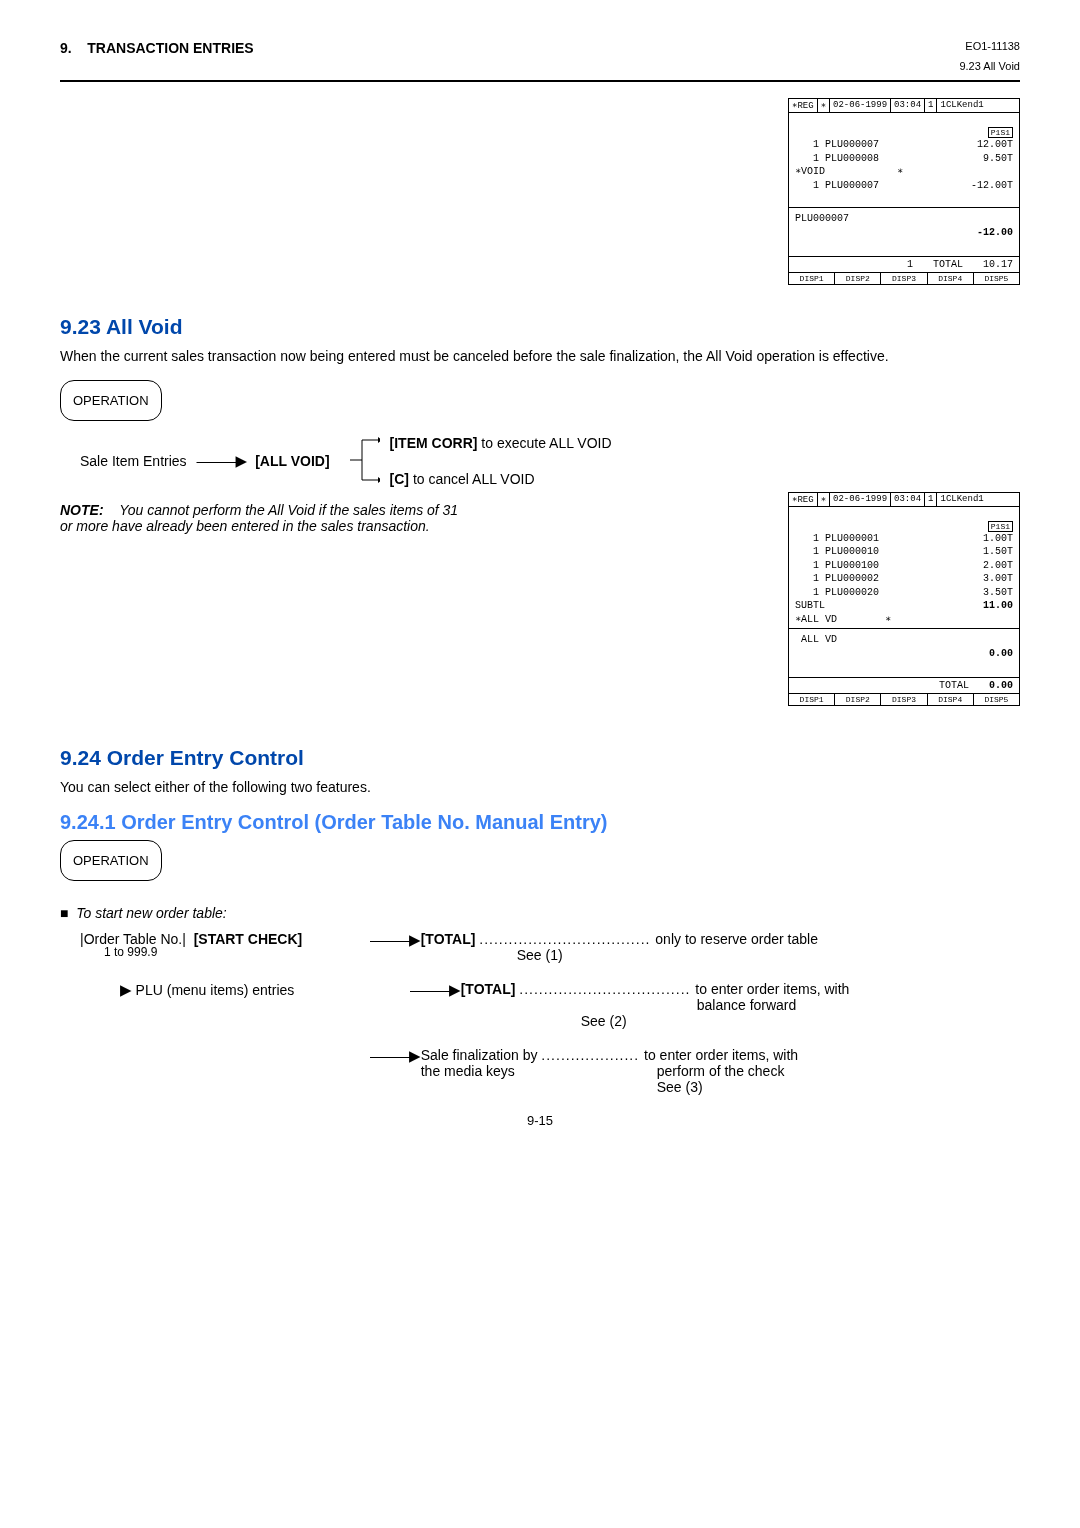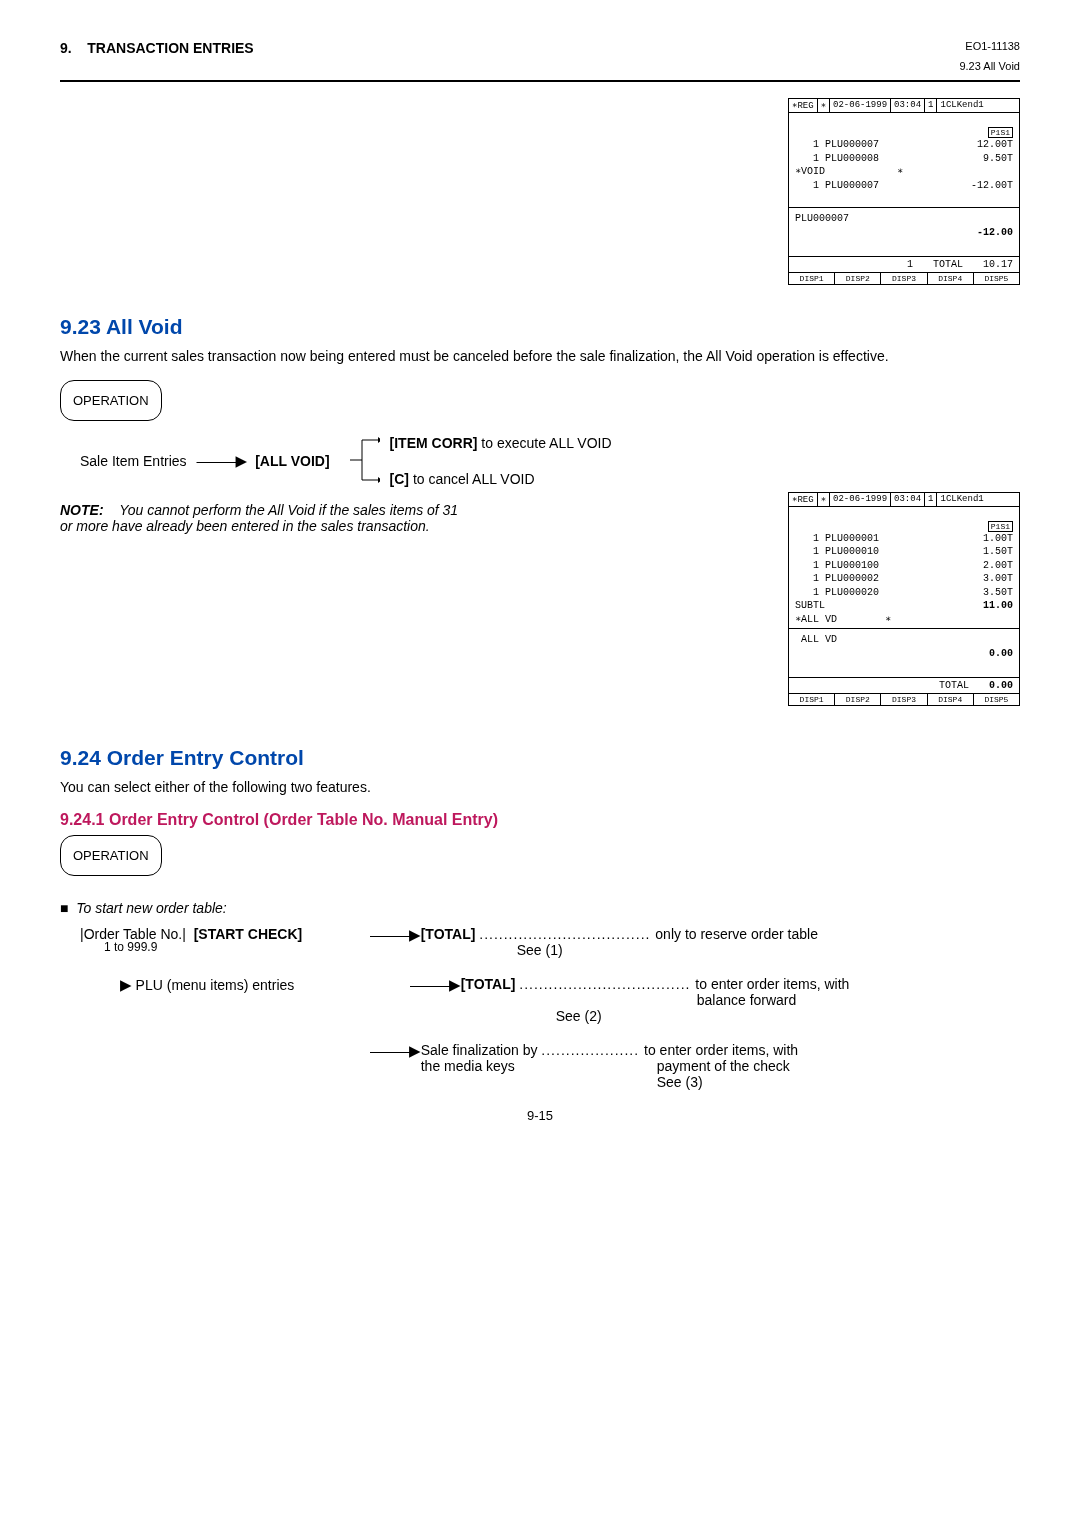--- a/index.html
+++ b/index.html
@@ -98,22 +98,22 @@
     text-align: center;
   }
   .receipt-bottom span:last-child { border-right: none; }
   h2 {
     color: #0047ab;
     font-size: 21px;
     font-weight: bold;
     margin: 10px 0 8px 0;
   }
   h3 {
-    color: #be185d;
-    font-size: 16px;
+    color: #3b82f6;
+    font-size: 20px;
     font-weight: bold;
     margin: 7px 0 6px 0;
   }
   .para {
     font-size: 14px;
     line-height: 1.35;
     margin: 6px 0 14px 0;
   }
   .pill {
     display: inline-block;
@@ -370,33 +370,33 @@
     <div style="width:290px; padding-left:40px;">
       <span class="arrow">▶&nbsp;</span>
       <span>PLU (menu items) entries</span>
     </div>
     <span class="arrow">———▶&nbsp;</span>
     <div>
       <b>[TOTAL]</b>
       <span class="dots"> ................................... </span>
       <span>to enter order items, with</span><br>
       <span style="margin-left:236px">balance forward</span><br>
-      <span style="margin-left:95px">See (2)</span>
+      <span style="margin-left:120px">See (2)</span>
     </div>
   </div>
 
   <div class="flow2-line">
     <div style="width:290px;"></div>
     <span class="arrow">———▶&nbsp;</span>
     <div>
       <span>Sale finalization by</span>
       <span class="dots"> .................... </span>
       <span>to enter order items, with</span><br>
       <span>the media keys</span>
-      <span style="margin-left:138px">payment of the check</span><br>
+      <span style="margin-left:138px">perform of the check</span><br>
       <span style="margin-left:236px">See (3)</span>
     </div>
   </div>
 
 </div>
 
 <div class="page-num">9-15</div>
 
 
 

